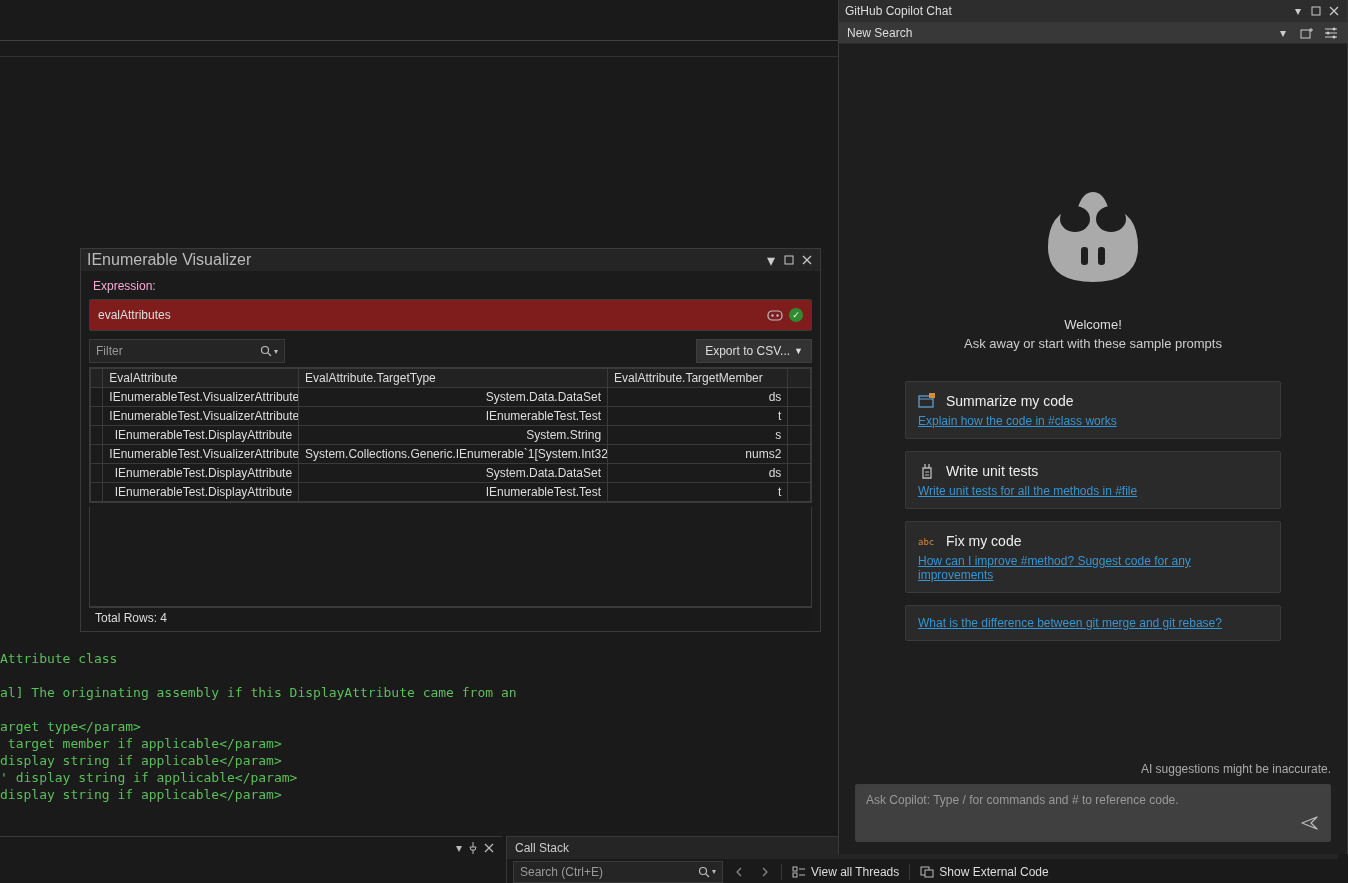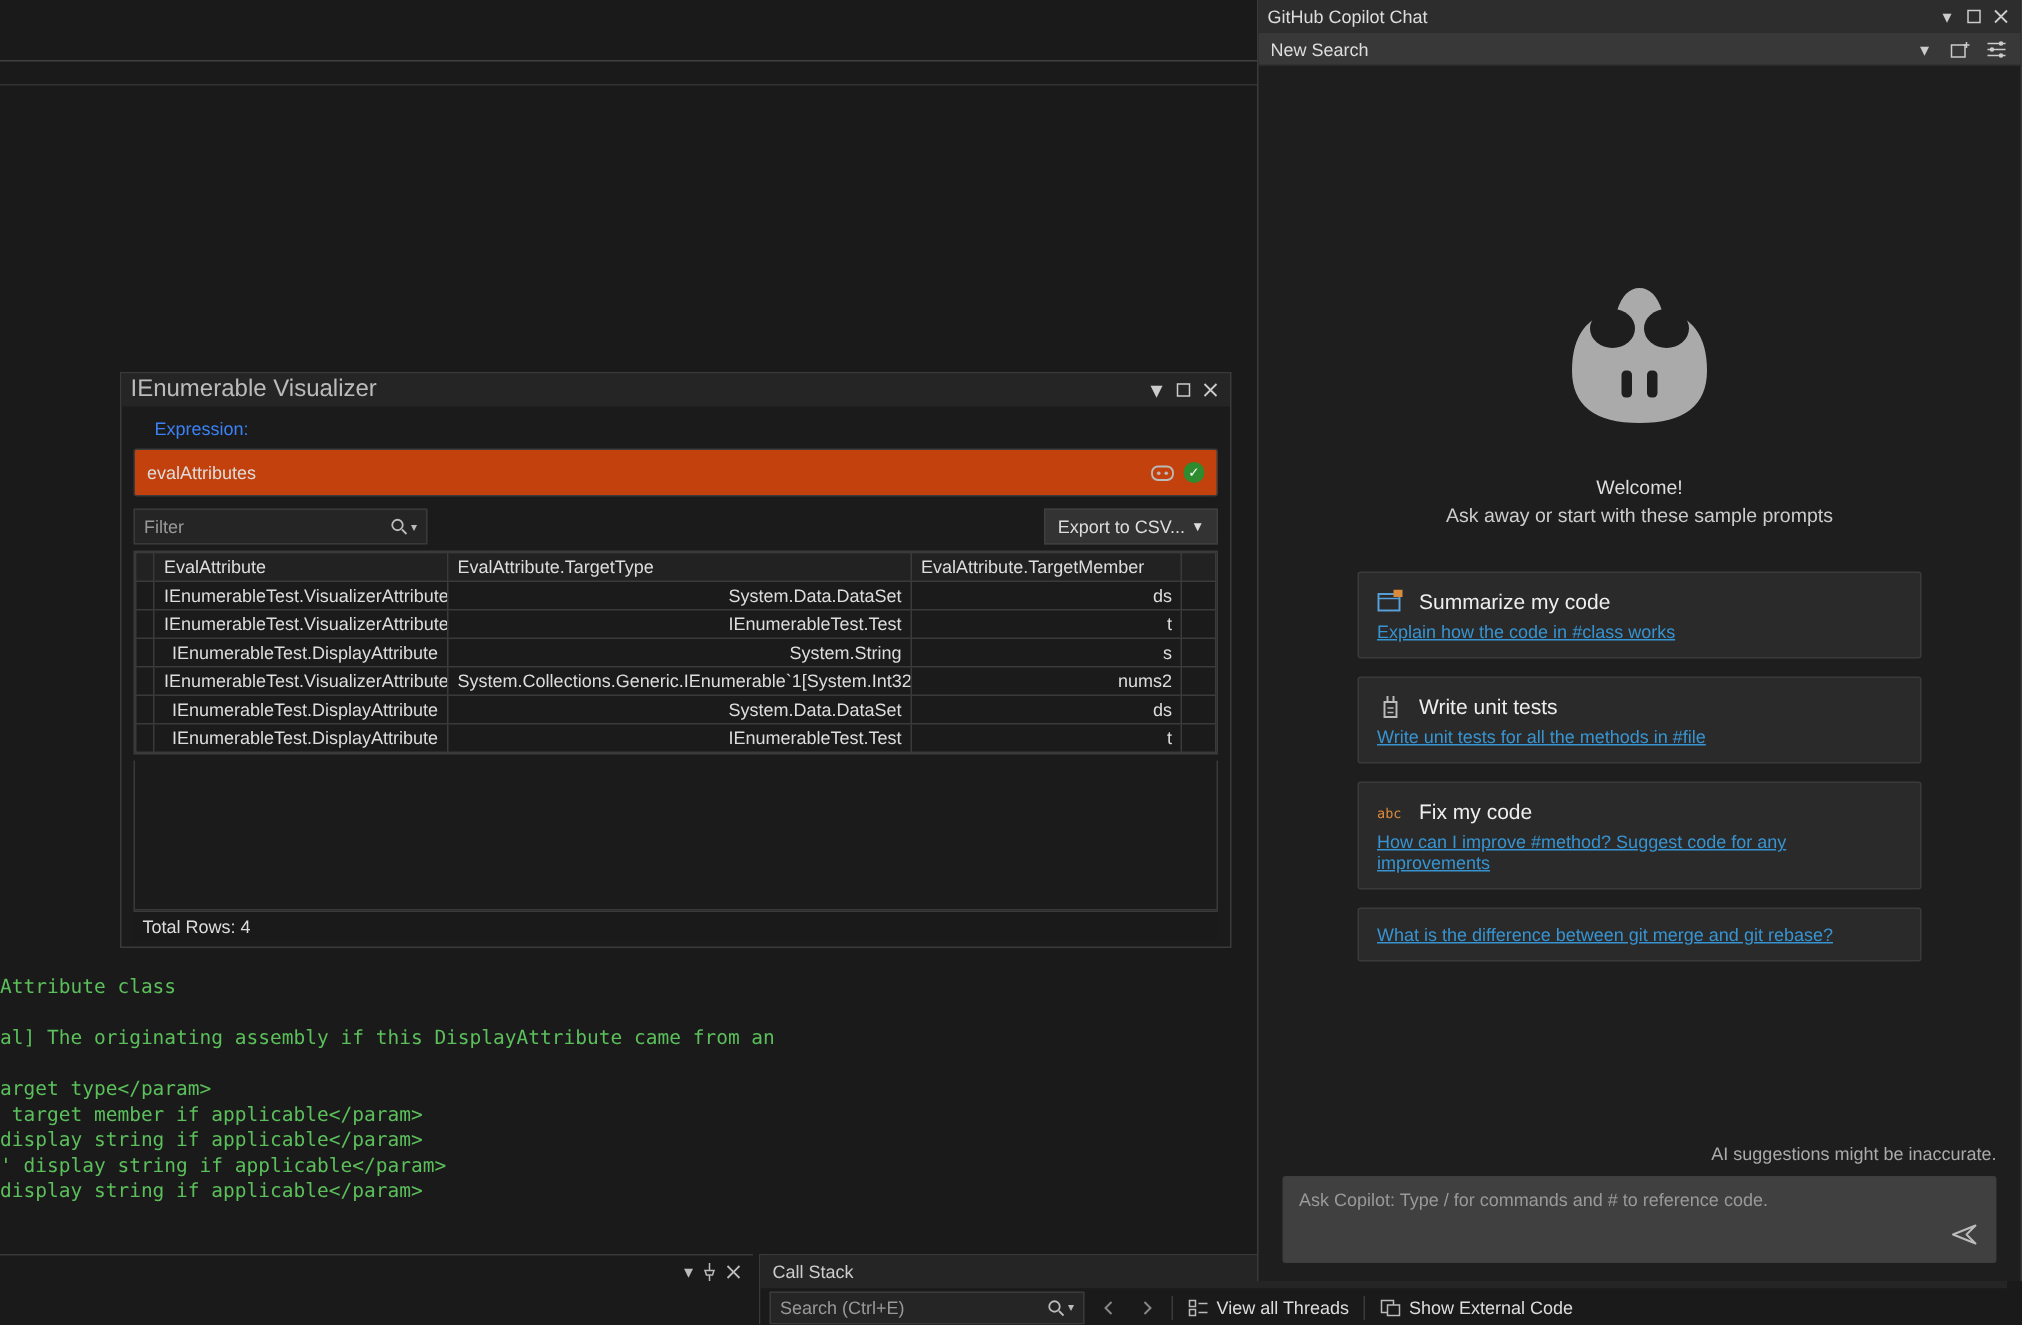--- a/index.html
+++ b/index.html
@@ -15,23 +15,23 @@
     position: absolute; left: 80px; top: 248px; width: 741px; height: 384px;
     background: #1b1b1b; border: 1px solid #3a3a3a;
   }
   .vis-title {
     height: 22px; background: #252525; display: flex; align-items: center; padding: 0 6px;
     color: #bbb; font-size: 16px;
   }
   .vis-title .spacer { flex: 1; }
   .vis-title .ti { width: 14px; height: 14px; margin-left: 4px; display: flex; align-items: center; justify-content: center; color: #ccc; cursor: pointer; }
   .vis-body { padding: 6px 8px 0 8px; }
-  .vis-label { color: #3b82f6; font-size: 12px; margin: 2px 0 6px 14px; }
+  .vis-label { color: #f9a8d4; font-size: 12px; margin: 2px 0 6px 4px; }
   .vis-expr {
-    background: #c2410c; border: 1px solid #3a3a3a; height: 32px; display: flex; align-items: center;
+    background: #7f1d1d; border: 1px solid #3a3a3a; height: 32px; display: flex; align-items: center;
     padding: 0 8px; border-radius: 2px; color: #ddd; justify-content: space-between;
   }
   .vis-expr .right { display: flex; align-items: center; gap: 6px; }
   .circle-green { width: 14px; height: 14px; border-radius: 7px; background: #2e8b2e; display: flex; align-items: center; justify-content: center; color: #fff; font-size: 9px; }
   .copilot-glyph { width: 16px; height: 14px; display:flex; align-items:center; justify-content:center; }
   
   .vis-toolbar { display: flex; align-items: center; margin: 8px 0 4px 0; gap: 8px; }
   .filter-box {
     background: #252525; border: 1px solid #3a3a3a; height: 24px; width: 196px;
     display: flex; align-items: center; padding: 0 6px; color: #999;

